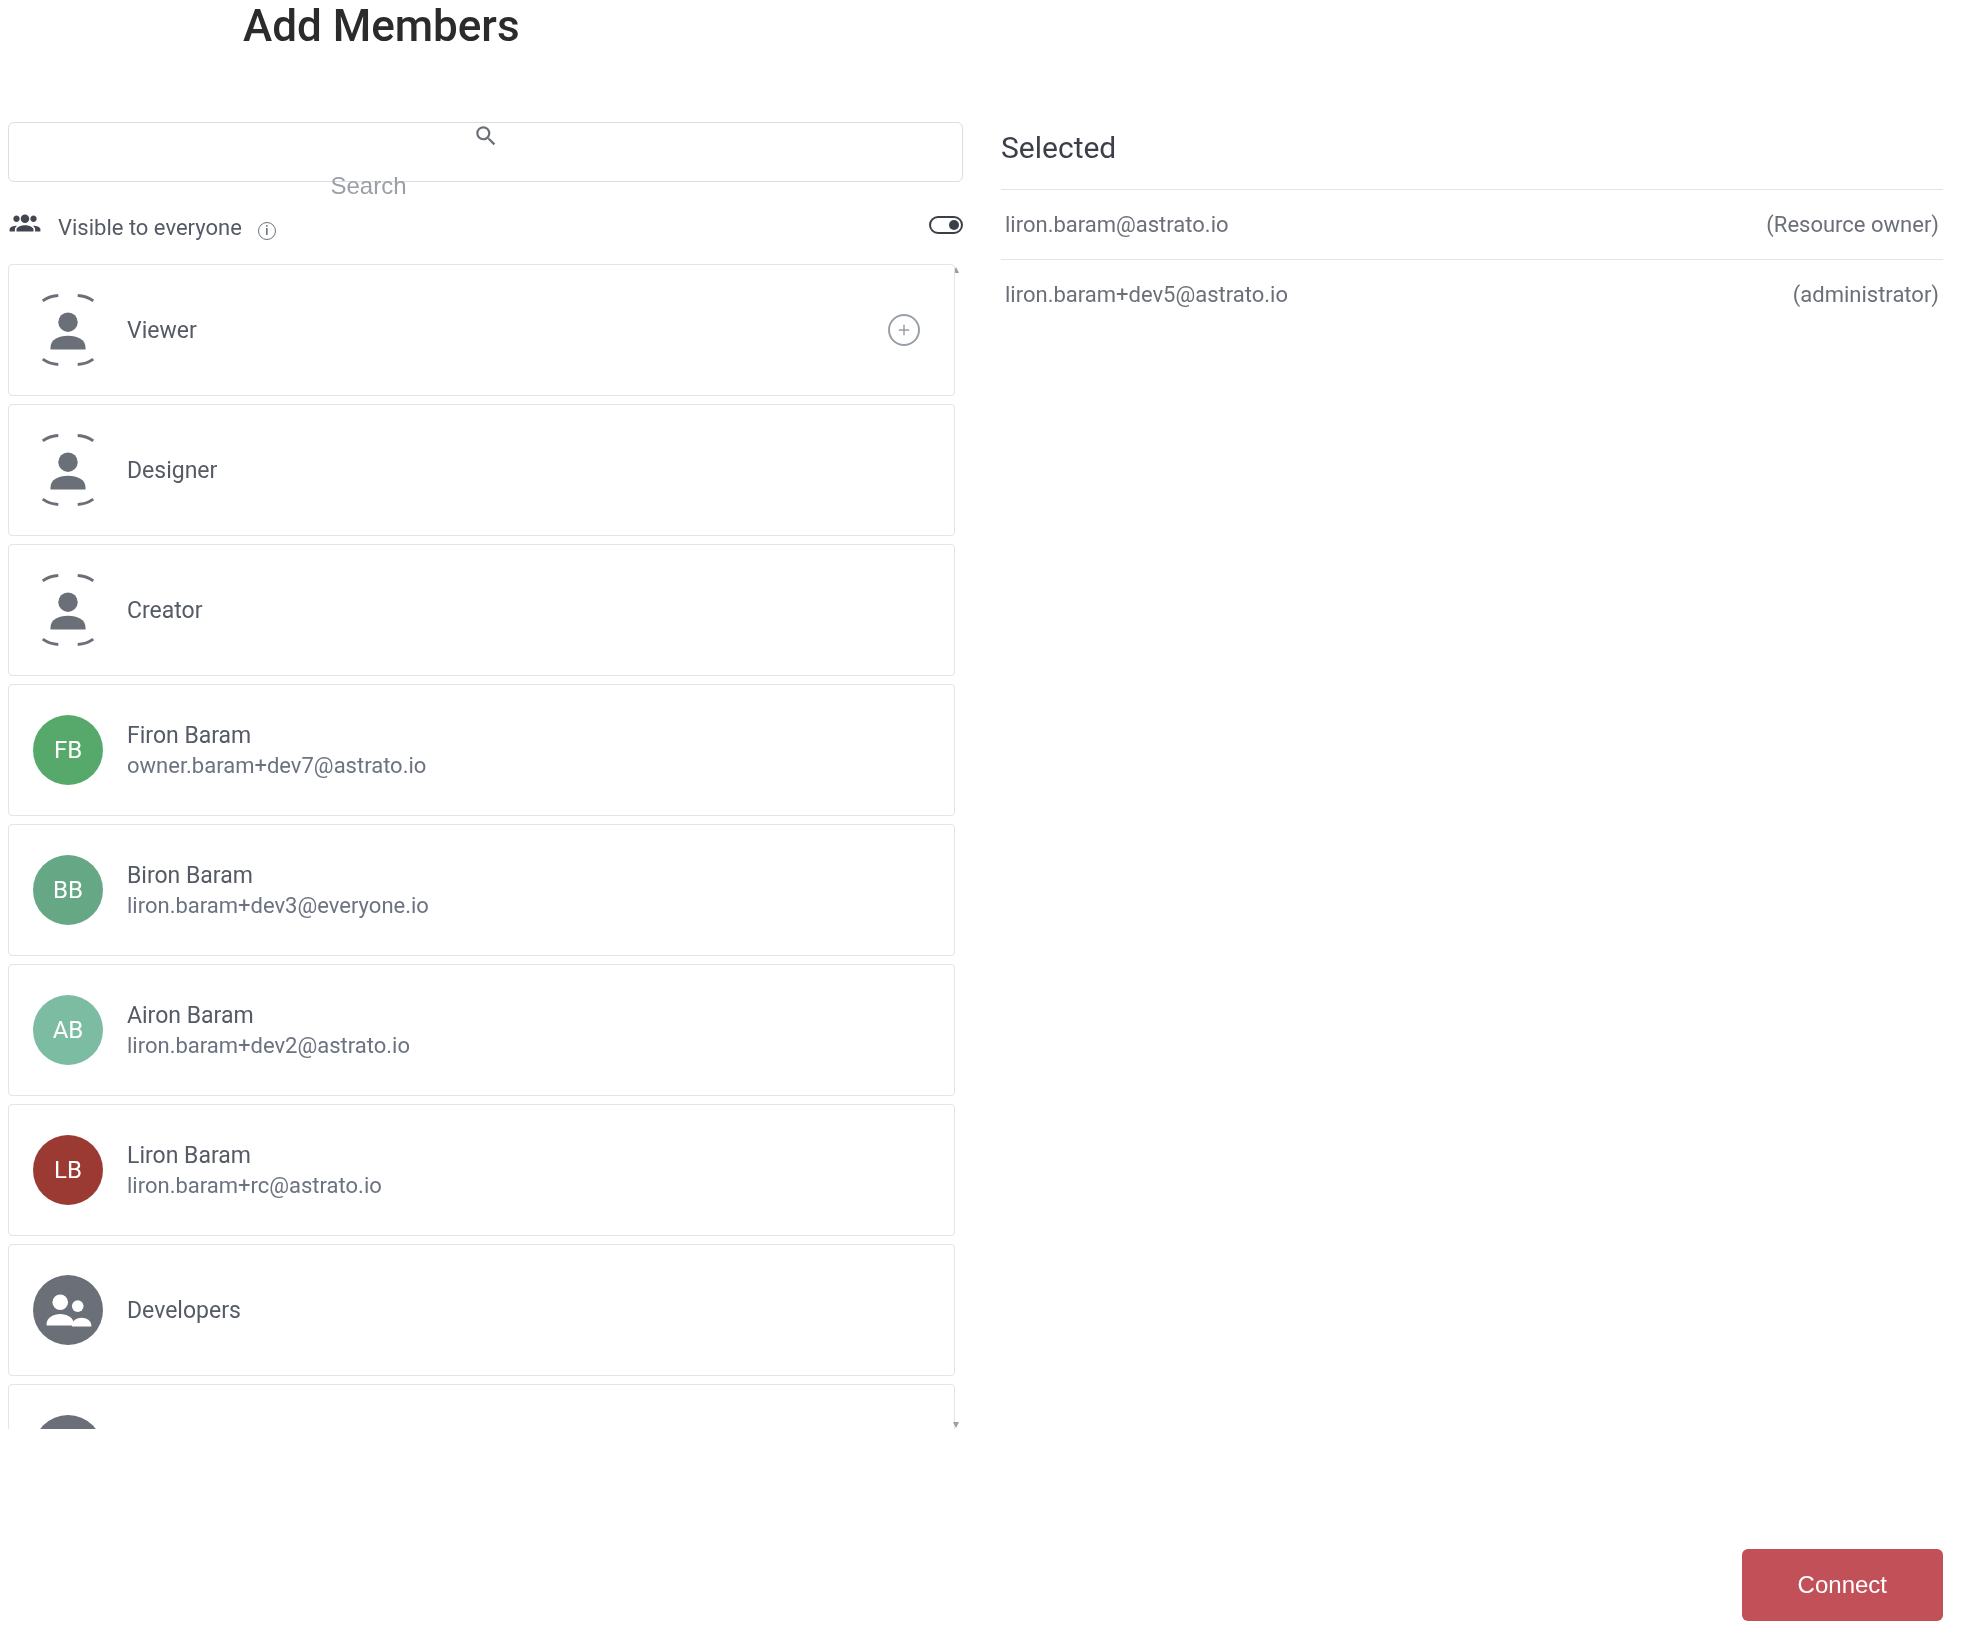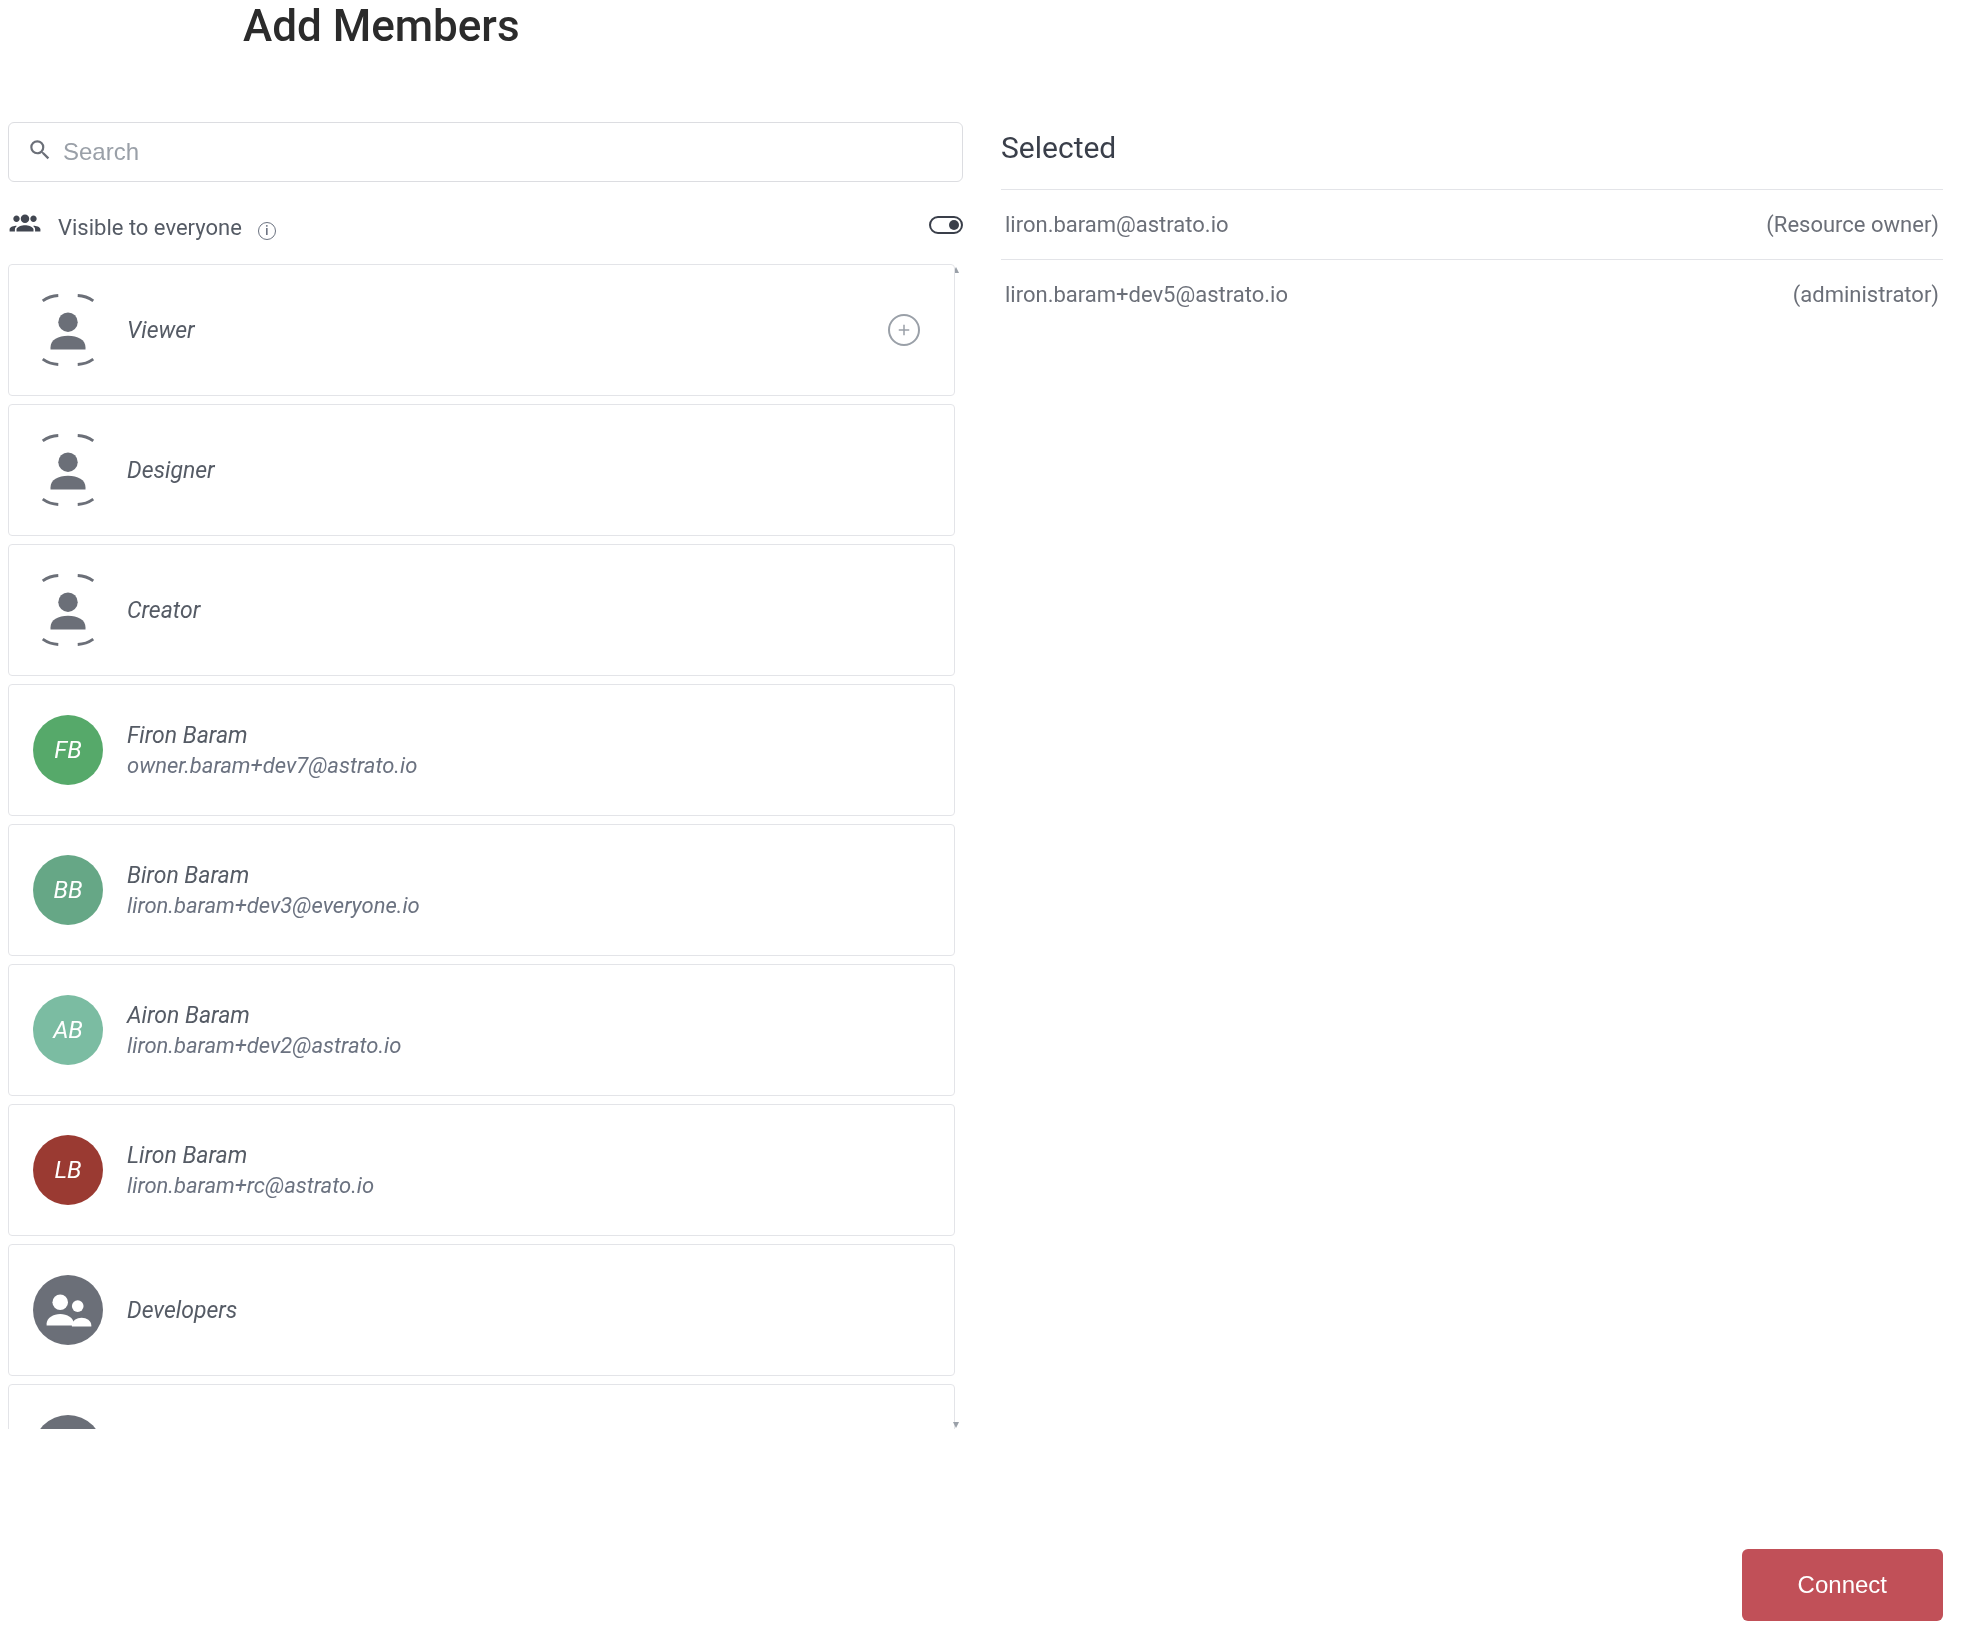--- a/index.html
+++ b/index.html
@@ -41,26 +41,27 @@
   .left {
     flex: 0 0 955px;
   }
   .right {
     flex: 1;
   }
   
   .search-wrap {
     display: flex;
     align-items: center;
-    gap: 8px;
+    gap: 18px;
     border: 1px solid #dcdde1;
     border-radius: 6px;
     padding: 0 18px;
     height: 60px;
     background: #fff;
+    flex-direction: column;
   }
   .search-wrap svg { width: 26px; height: 26px; fill: #6b6f78; }
   .search-wrap input {
     border: none;
     outline: none;
     font-size: 24px;
     color: #6b6f78;
     flex: 1;
     background: transparent;
   }
@@ -120,21 +121,20 @@
     position: relative;
     margin-top: 24px;
     height: 1165px;
     overflow: hidden;
   }
   .list {
     position: absolute;
     inset: 0;
     overflow-y: auto;
     padding-right: 8px;
-    font-style: italic;
   }
   .list::-webkit-scrollbar { width: 24px; }
   .list::-webkit-scrollbar-track { background: transparent; }
   .list::-webkit-scrollbar-thumb { background: #bfc2c7; border-radius: 2px; }
   .list::-webkit-scrollbar-button:vertical:start:decrement,
   .list::-webkit-scrollbar-button:vertical:end:increment {
     display: block;
     height: 16px;
     width: 24px;
     background: transparent;

